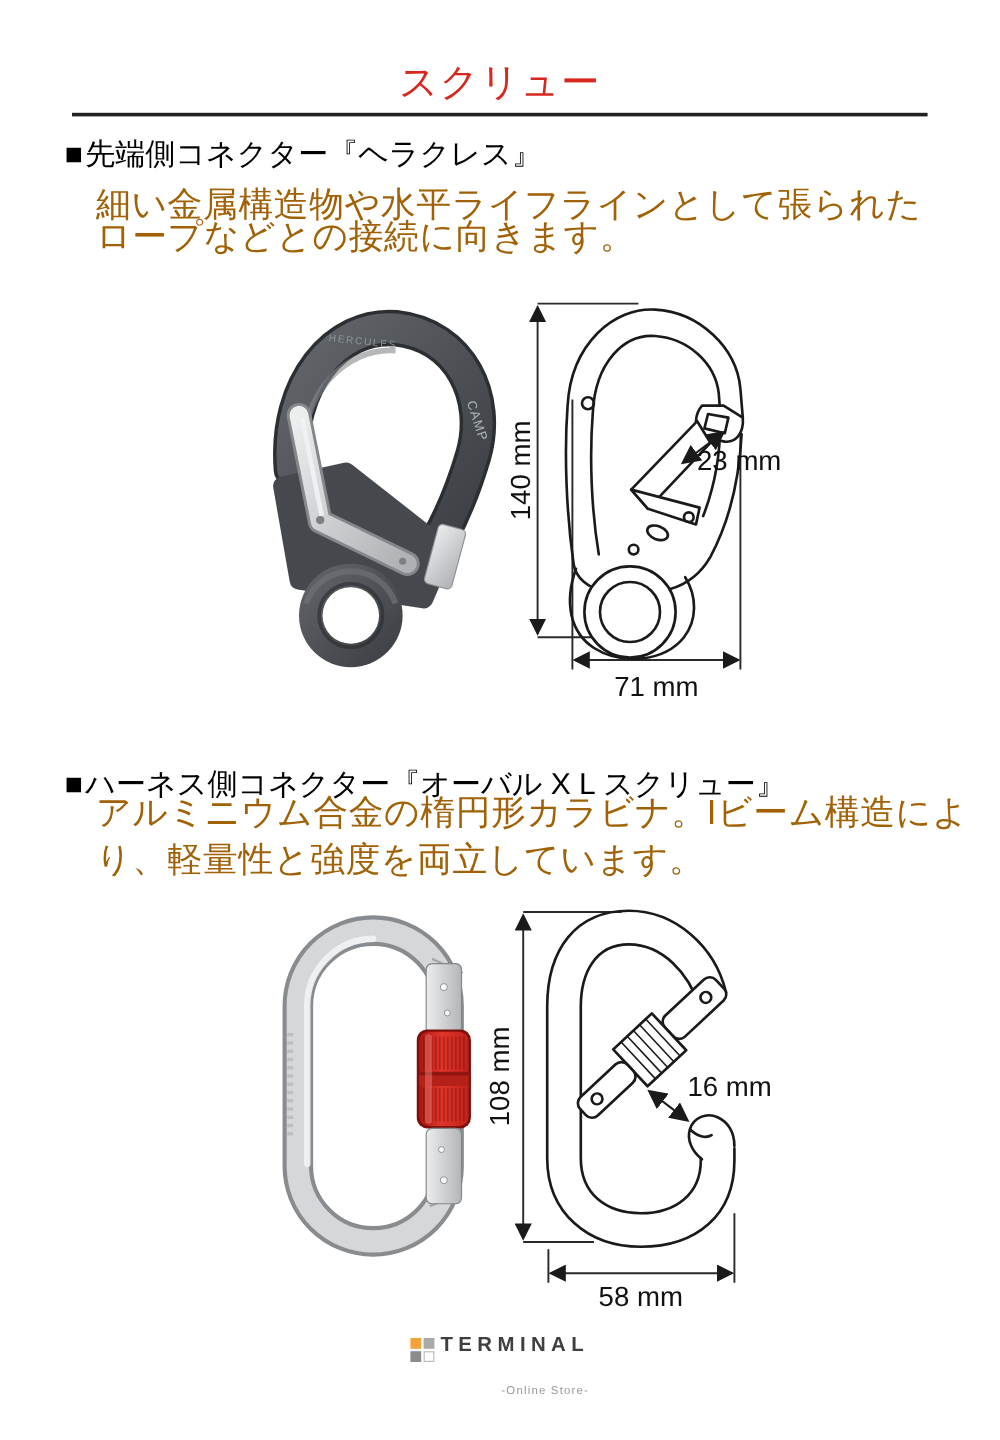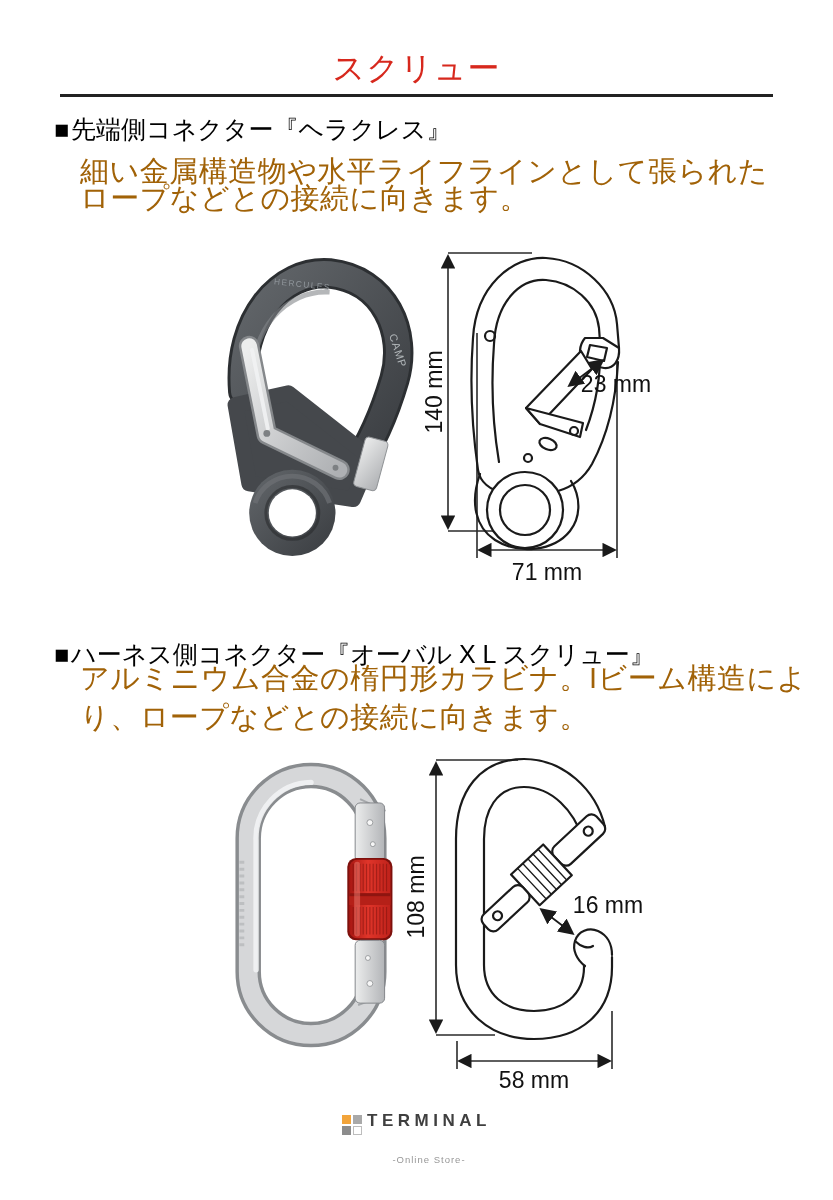--- a/index.html
+++ b/index.html
@@ -23,21 +23,21 @@
   #fig2-photo{top:748px;left:212px;}
   #fig2-draw{top:743px;left:400px;}
   .logo{top:1112px;left:0;width:100%;display:flex;justify-content:center;}
   .logo-inner{display:flex;align-items:flex-start;}
   .logo-grid{display:grid;grid-template-columns:9px 9px;grid-template-rows:9px 9px;
              gap:2px;margin-right:5px;margin-top:3px;}
   .sq1{background:#f2a43a;}
   .sq2{background:#a9a9a9;}
   .sq3{background:#8c8c8c;}
   .sq4{background:#fff;border:1px solid #bdbdbd;box-sizing:border-box;}
-  .logo-txt{display:flex;flex-direction:column;align-items:center;}
+  .logo-txt{display:flex;flex-direction:column;align-items:flex-end;}
   .brand{font-size:17px;font-weight:bold;letter-spacing:4.5px;color:#3f3f3f;line-height:18px;}
   .tagline{font-size:9.5px;color:#979797;letter-spacing:1px;line-height:11px;margin-top:24px;}
   svg text{font-family:"Liberation Sans","DejaVu Sans",sans-serif;}
 </style>
 </head>
 <body>
 
 <div class="abs page-title">スクリュー</div>
 <div class="abs rule"></div>
 
@@ -119,21 +119,21 @@
   <line x1="150" y1="147" x2="182" y2="123" stroke="#1a1a1a" stroke-width="1.8" marker-start="url(#arrB)" marker-end="url(#arrB)"></line>
   <text x="22" y="154" transform="rotate(-90 22 154)" text-anchor="middle" font-size="23" fill="#111">140 mm</text>
   <text x="196" y="154" text-anchor="middle" font-size="23" fill="#111">23 mm</text>
   <text x="127" y="342" text-anchor="middle" font-size="23" fill="#111">71 mm</text>
 </svg>
 
 <div class="abs sec-head" id="s2-head">
   <span class="bullet">■</span><span>ハーネス側コネクター『オーバル X L スクリュー』</span>
 </div>
 <div class="abs sec-body" id="s2-l1">アルミニウム合金の楕円形カラビナ。Iビーム構造によ</div>
-<div class="abs sec-body" id="s2-l2">り、ロープなどとの接続に向きます。</div>
+<div class="abs sec-body" id="s2-l2">り、軽量性と強度を両立しています。</div>
 
 <svg class="abs" id="fig2-photo" width="198" height="314" viewBox="0 0 200 320">
   <defs>
     <linearGradient id="gsC" x1="0" y1="0" x2="1" y2="0">
       <stop offset="0" stop-color="#eceded"></stop>
         <stop offset="1" stop-color="#b3b5b8"></stop>
     </linearGradient>
     <linearGradient id="grC" x1="0" y1="0" x2="1" y2="0">
       <stop offset="0" stop-color="#a81712"></stop>
         <stop offset="0.45" stop-color="#e0352a"></stop>

